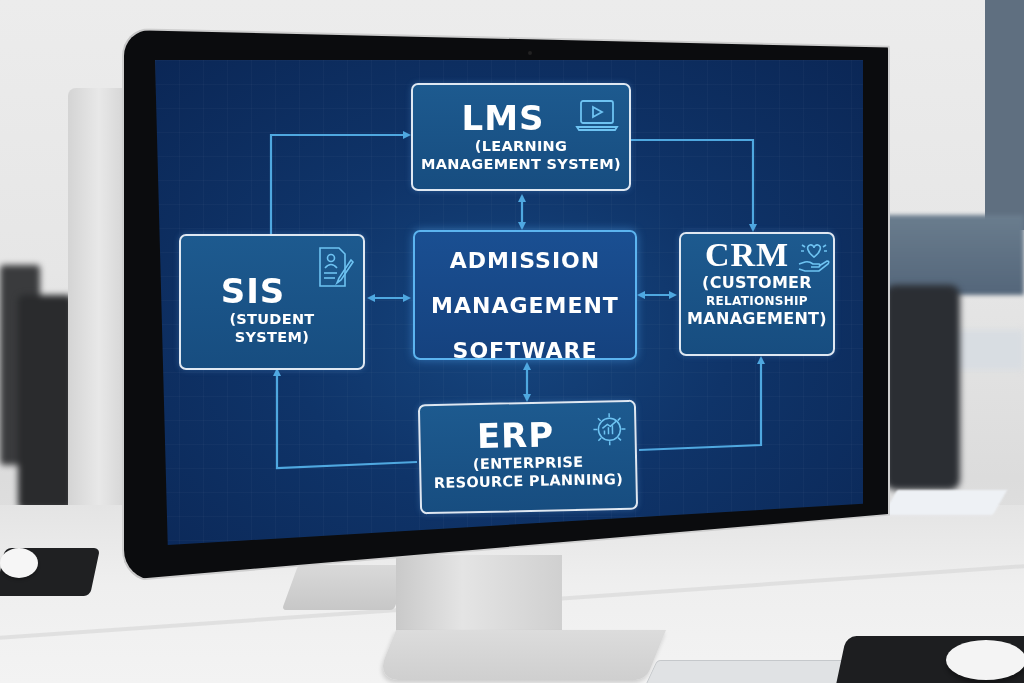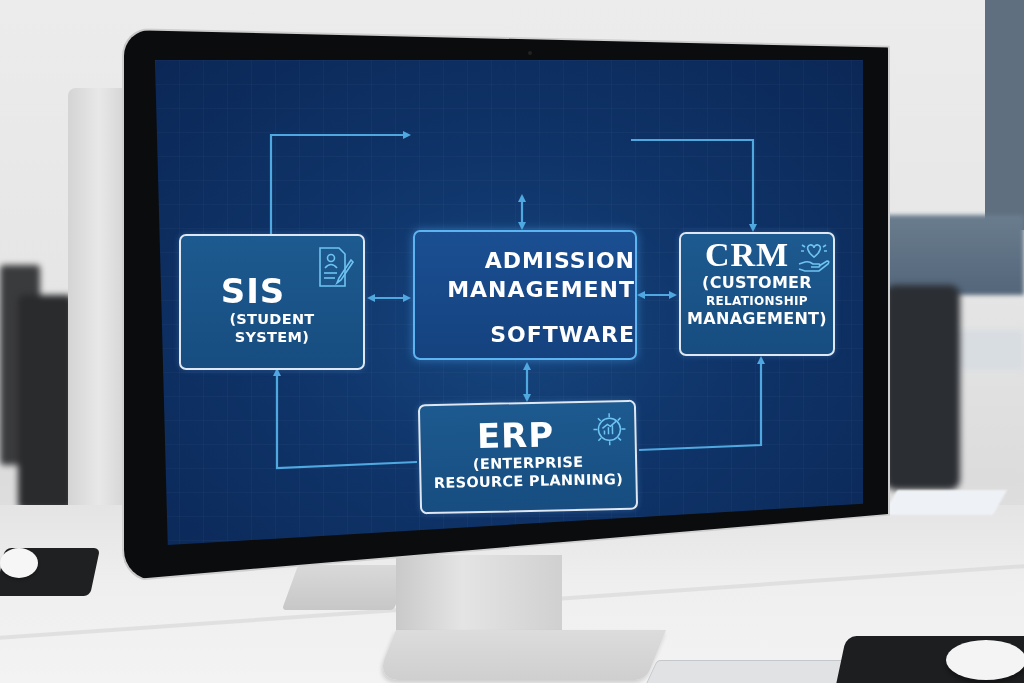--- a/index.html
+++ b/index.html
@@ -99,40 +99,52 @@
       <line x1="367" y1="136" x2="367" y2="168" marker-start="url(#ahs)" marker-end="url(#ah)"></line>
 
       <line x1="214" y1="238" x2="254" y2="238" marker-start="url(#ahs)" marker-end="url(#ah)"></line>
 
       <line x1="484" y1="235" x2="520" y2="235" marker-start="url(#ahs)" marker-end="url(#ah)"></line>
 
       <line x1="372" y1="304" x2="372" y2="340" marker-start="url(#ahs)" marker-end="url(#ah)"></line>
     </g>
   </svg>
 
+  <div class="node" style="left:256px;top:23px;width:220px;height:108px;">
+    <div class="abbr" style="margin-top:14px;margin-right:36px;">LMS</div>
+    <div class="full">(LEARNING</div>
+    <div class="full">MANAGEMENT SYSTEM)</div>
+    <svg class="icon" style="left:162px;top:14px" width="44" height="34" viewBox="0 0 44 34">
+      <g stroke="#6ec3f2" stroke-width="1.8" fill="none">
+        <rect x="6" y="2" width="32" height="22" rx="2"></rect>
+        <path d="M2,28 L42,28 L40,31 L4,31 Z"></path>
+        <path d="M18,8 L27,13 L18,18 Z"></path>
+      </g>
+    </svg>
+  </div>
 
   <div class="node" style="left:24px;top:174px;width:186px;height:136px;">
     <div class="abbr" style="margin-top:36px;margin-right:38px;">SIS</div>
     <div class="full">(STUDENT</div>
     <div class="full">SYSTEM)</div>
     <svg class="icon" style="left:136px;top:10px" width="38" height="42" viewBox="0 0 38 42">
       <g stroke="#6ec3f2" stroke-width="1.6" fill="none">
         <path d="M3,2 L22,2 L28,8 L28,40 L3,40 Z"></path>
         <circle cx="14" cy="12" r="3.5"></circle>
         <path d="M8,22 Q14,15 20,22"></path>
         <line x1="7" y1="27" x2="20" y2="27"></line>
         <line x1="7" y1="32" x2="18" y2="32"></line>
         <path d="M34,14 L22,32 L20,37 L24,34 L36,16 Z"></path>
       </g>
     </svg>
   </div>
 
-  <div class="node center" style="left:258px;top:170px;width:224px;height:130px;text-align:right;">
+  <div class="node center" style="left:258px;top:170px;width:224px;height:130px;">
     <div class="title">ADMISSION</div>
-    <div class="title" style="margin-top:0">MANAGEMENT</div>
+    <div class="title" style="margin-top:16px">MANAGEMENT</div>
     <div class="title" style="margin-top:16px">SOFTWARE</div>
   </div>
 
   <div class="node" style="left:524px;top:172px;width:156px;height:124px;">
     <div class="abbr" style="margin-top:2px;margin-right:20px;font-family:Liberation Serif, serif;">CRM</div>
     <div class="full" style="font-size:16px">(CUSTOMER</div>
     <div class="full" style="font-size:12px">RELATIONSHIP</div>
     <div class="full" style="font-size:16px">MANAGEMENT)</div>
     <svg class="icon" style="left:116px;top:6px" width="34" height="34" viewBox="0 0 34 34">
       <g stroke="#6ec3f2" stroke-width="1.6" fill="none">

